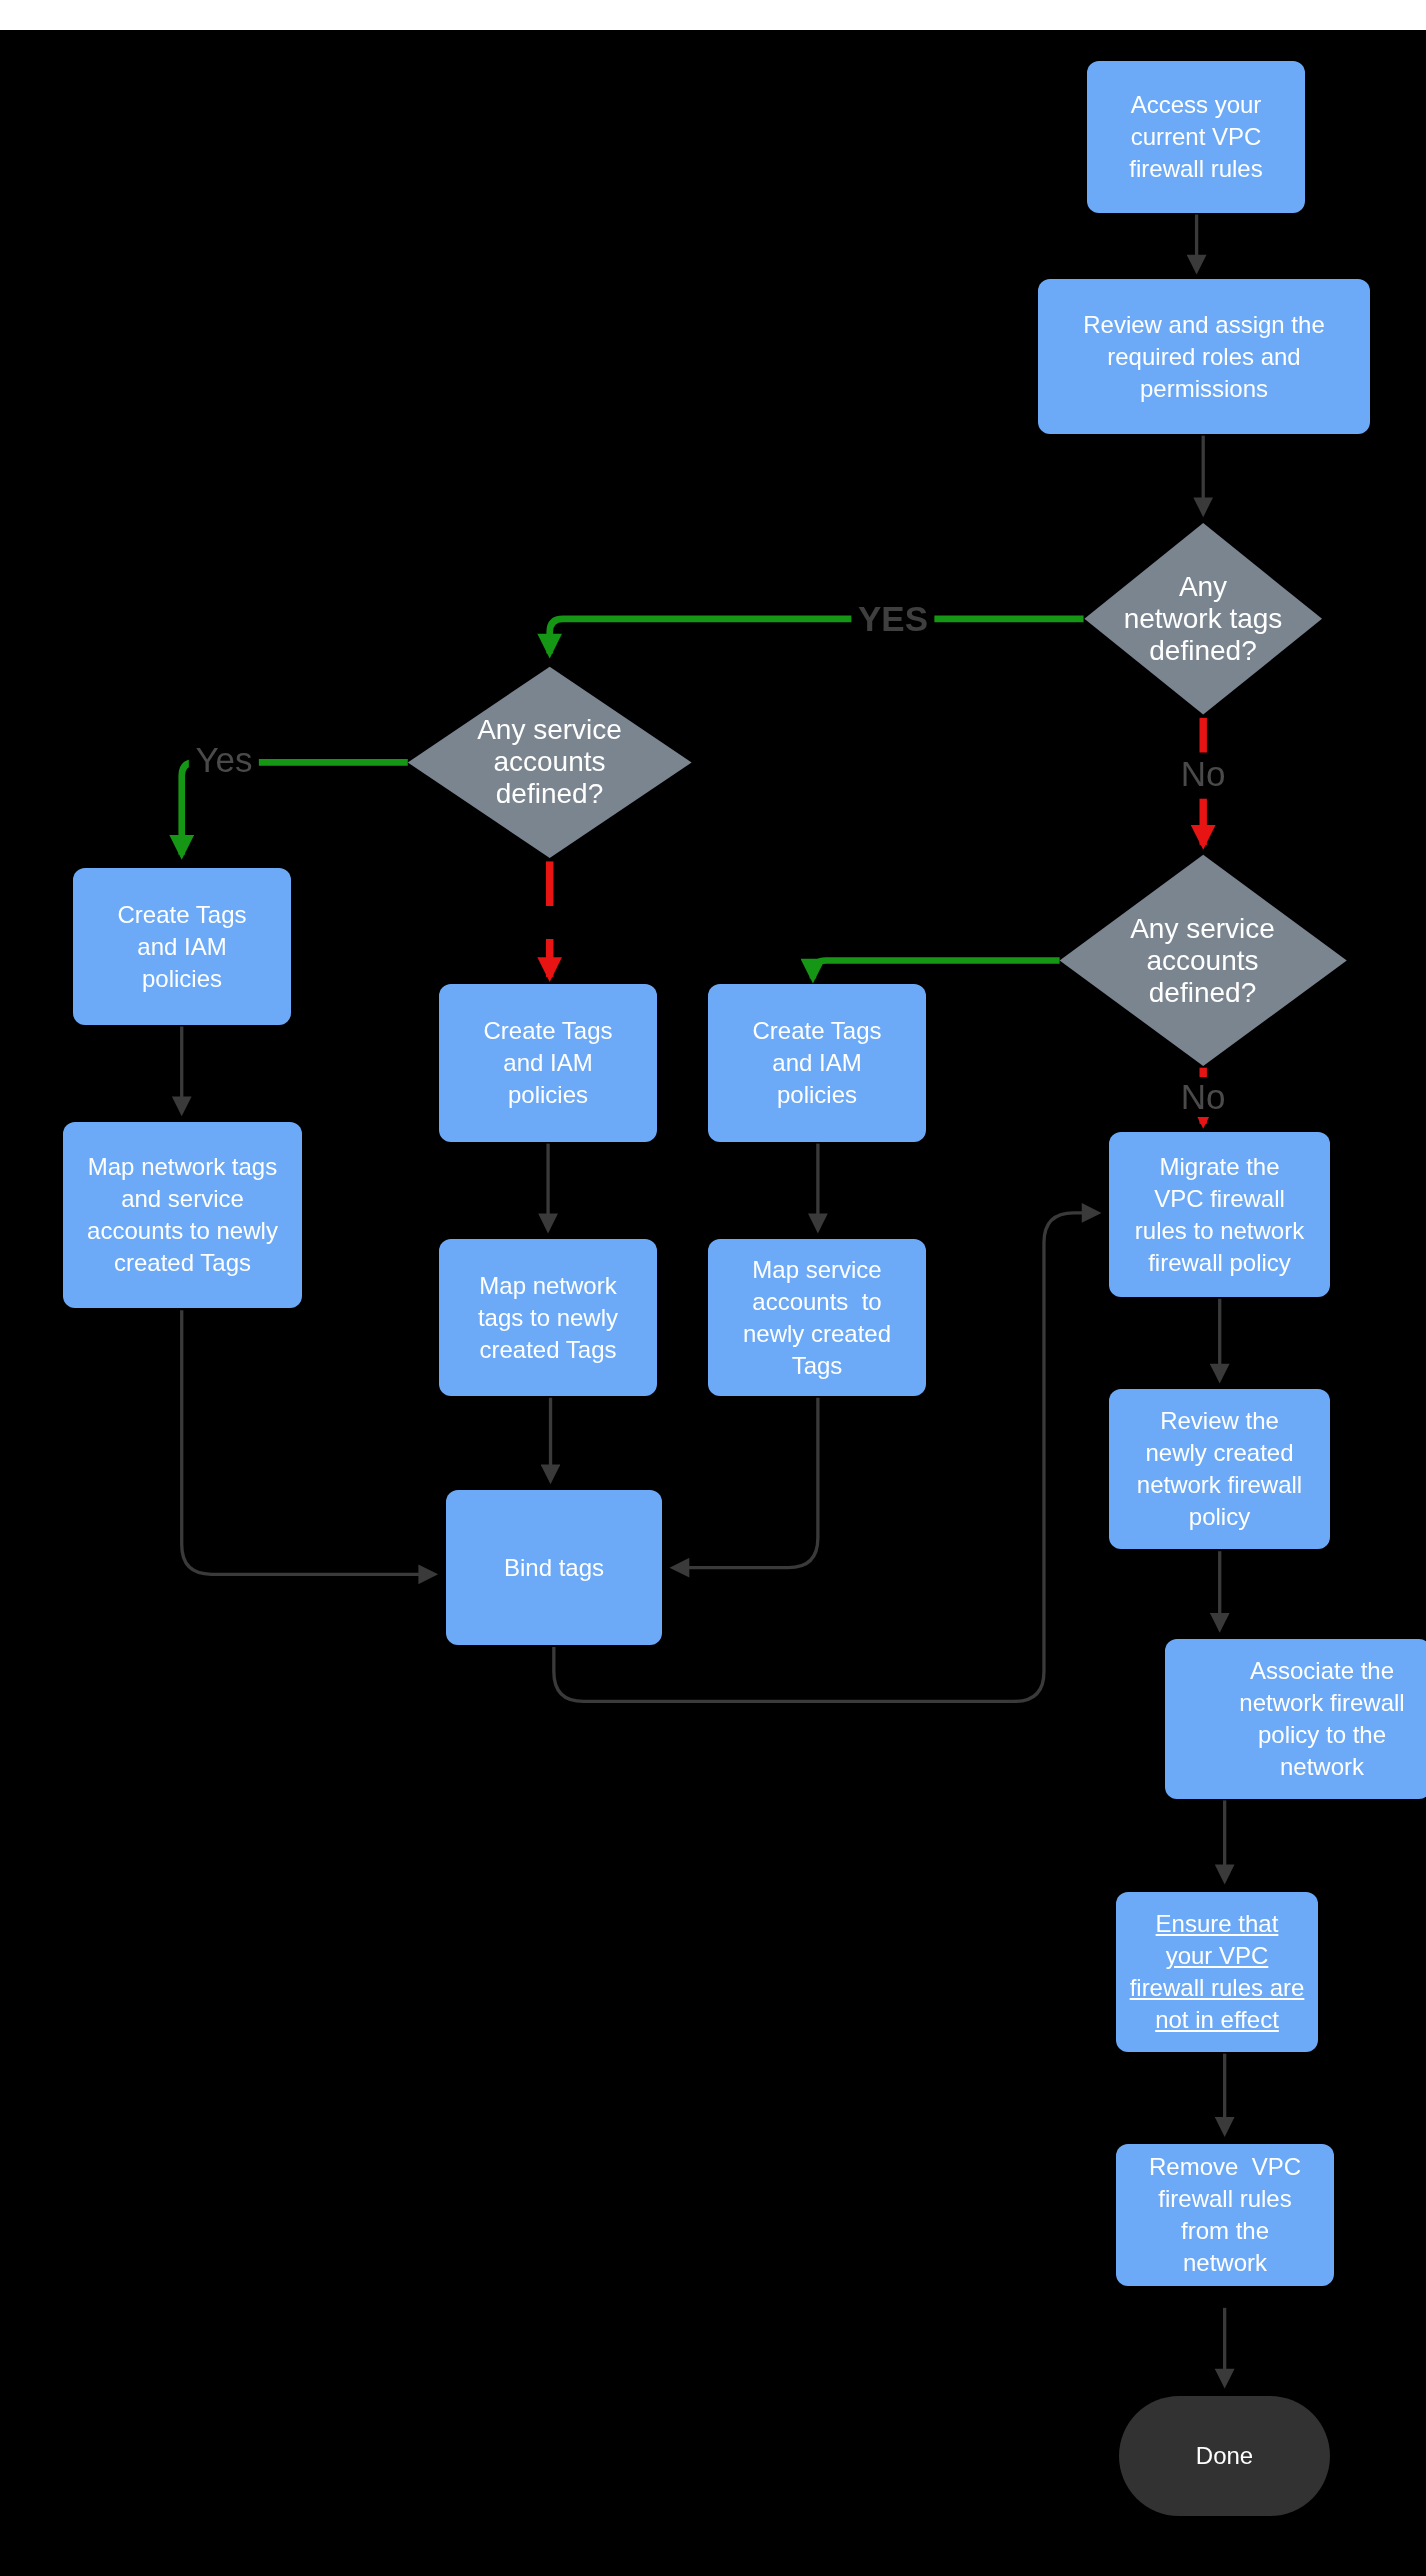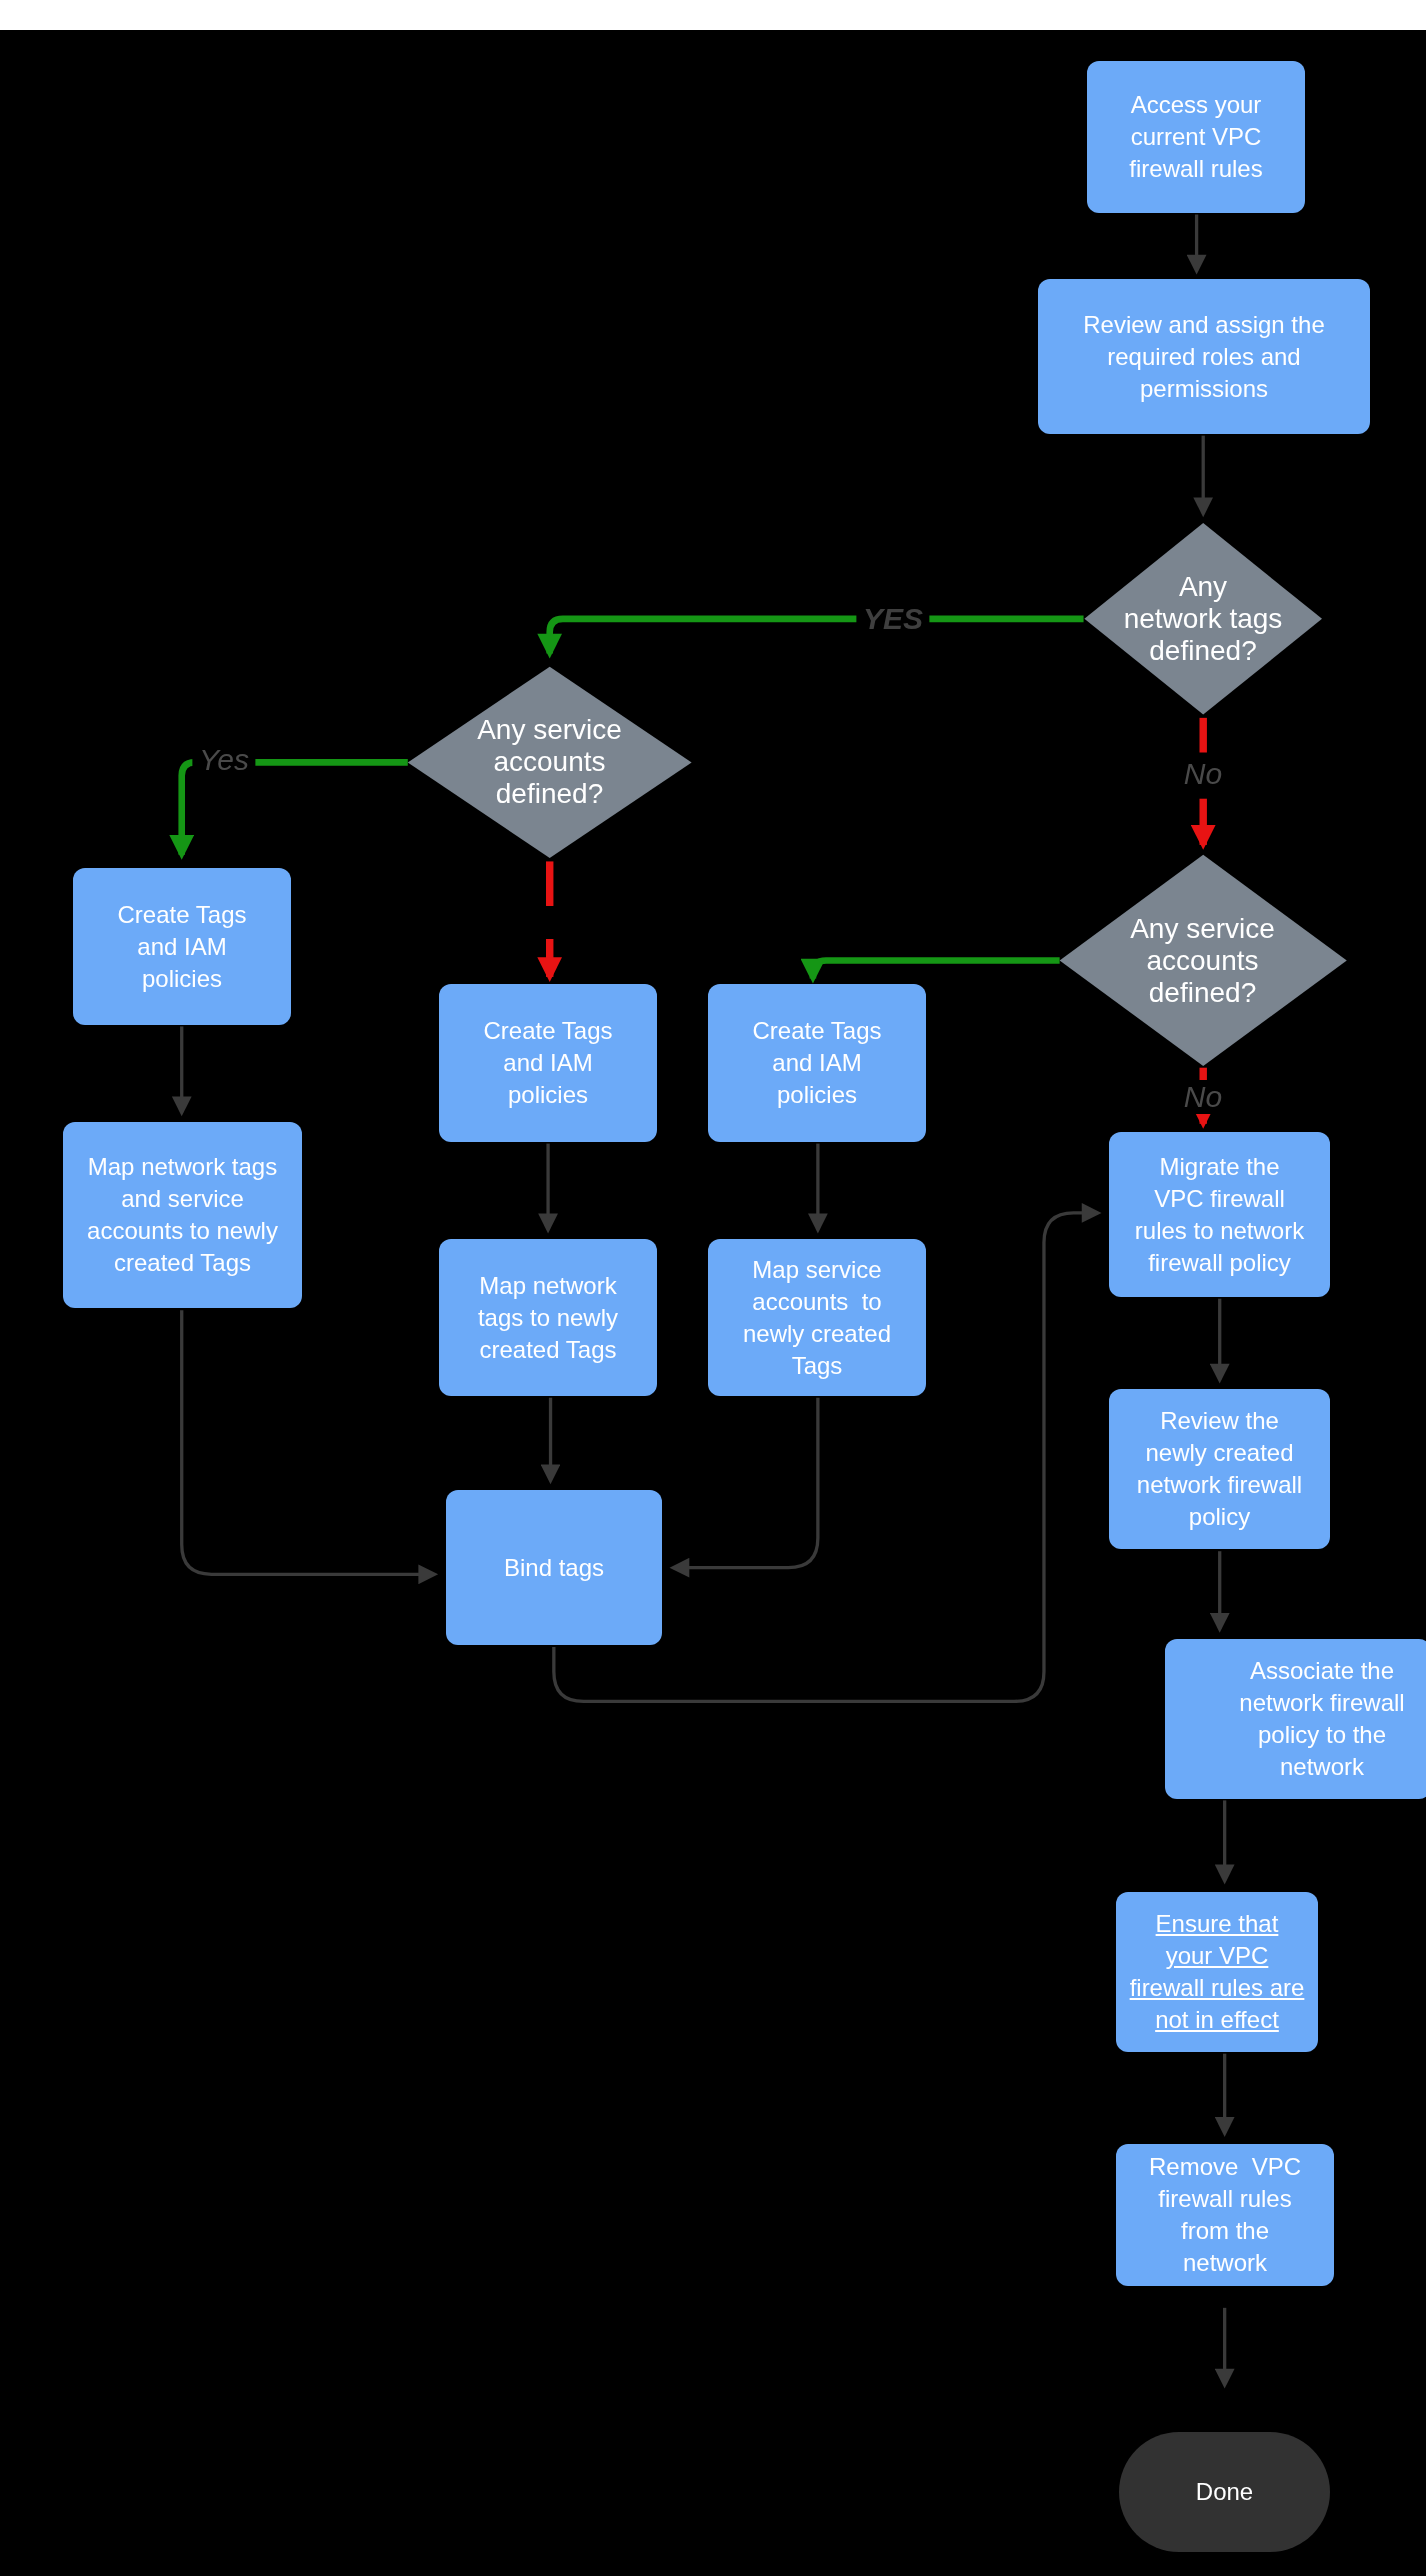--- a/index.html
+++ b/index.html
@@ -6,25 +6,25 @@
   #stage{position:relative;width:1427px;height:2576px;background:#000;overflow:hidden;
          font-family:"Liberation Sans",sans-serif;}
   #top-strip{position:absolute;left:0;top:0;width:1427px;height:30px;background:#ffffff;}
   #edge-layer{position:absolute;left:0;top:0;width:1427px;height:2576px;}
   .e-dark{stroke:#3a3a3a;stroke-width:4;fill:none;}
   .e-green{stroke:#159615;stroke-width:8;fill:none;}
   .e-red{stroke:#e81313;stroke-width:9;fill:none;}
   .node{position:absolute;display:flex;align-items:center;justify-content:center;
         background:#6caaf8;border-radius:12px;color:#ffffff;font-size:24px;line-height:32px;
         text-align:center;white-space:pre-wrap;}
-  .terminal{background:#323232;border-radius:60px;margin-top:36px;}
+  .terminal{background:#323232;border-radius:60px;}
   .diamond-text{position:absolute;display:flex;align-items:center;justify-content:center;
         color:#ffffff;font-size:28px;line-height:32px;text-align:center;white-space:pre-wrap;}
   .edge-label{position:absolute;transform:translate(-50%,-50%);background:#000;
-        color:#4a4a4a;font-size:30px;padding:0 6.6px;font-style:italic;}
+        color:#4a4a4a;font-size:35px;padding:0 6.6px;}
   .edge-label.caps{font-weight:700;color:#3f3f3f;}
 </style>
 </head>
 <body>
 
 <div id="stage">
   <div id="top-strip"></div>
 
   <svg id="edge-layer" width="1427" height="2576" viewBox="0 0 1729 3122">
     <defs>

